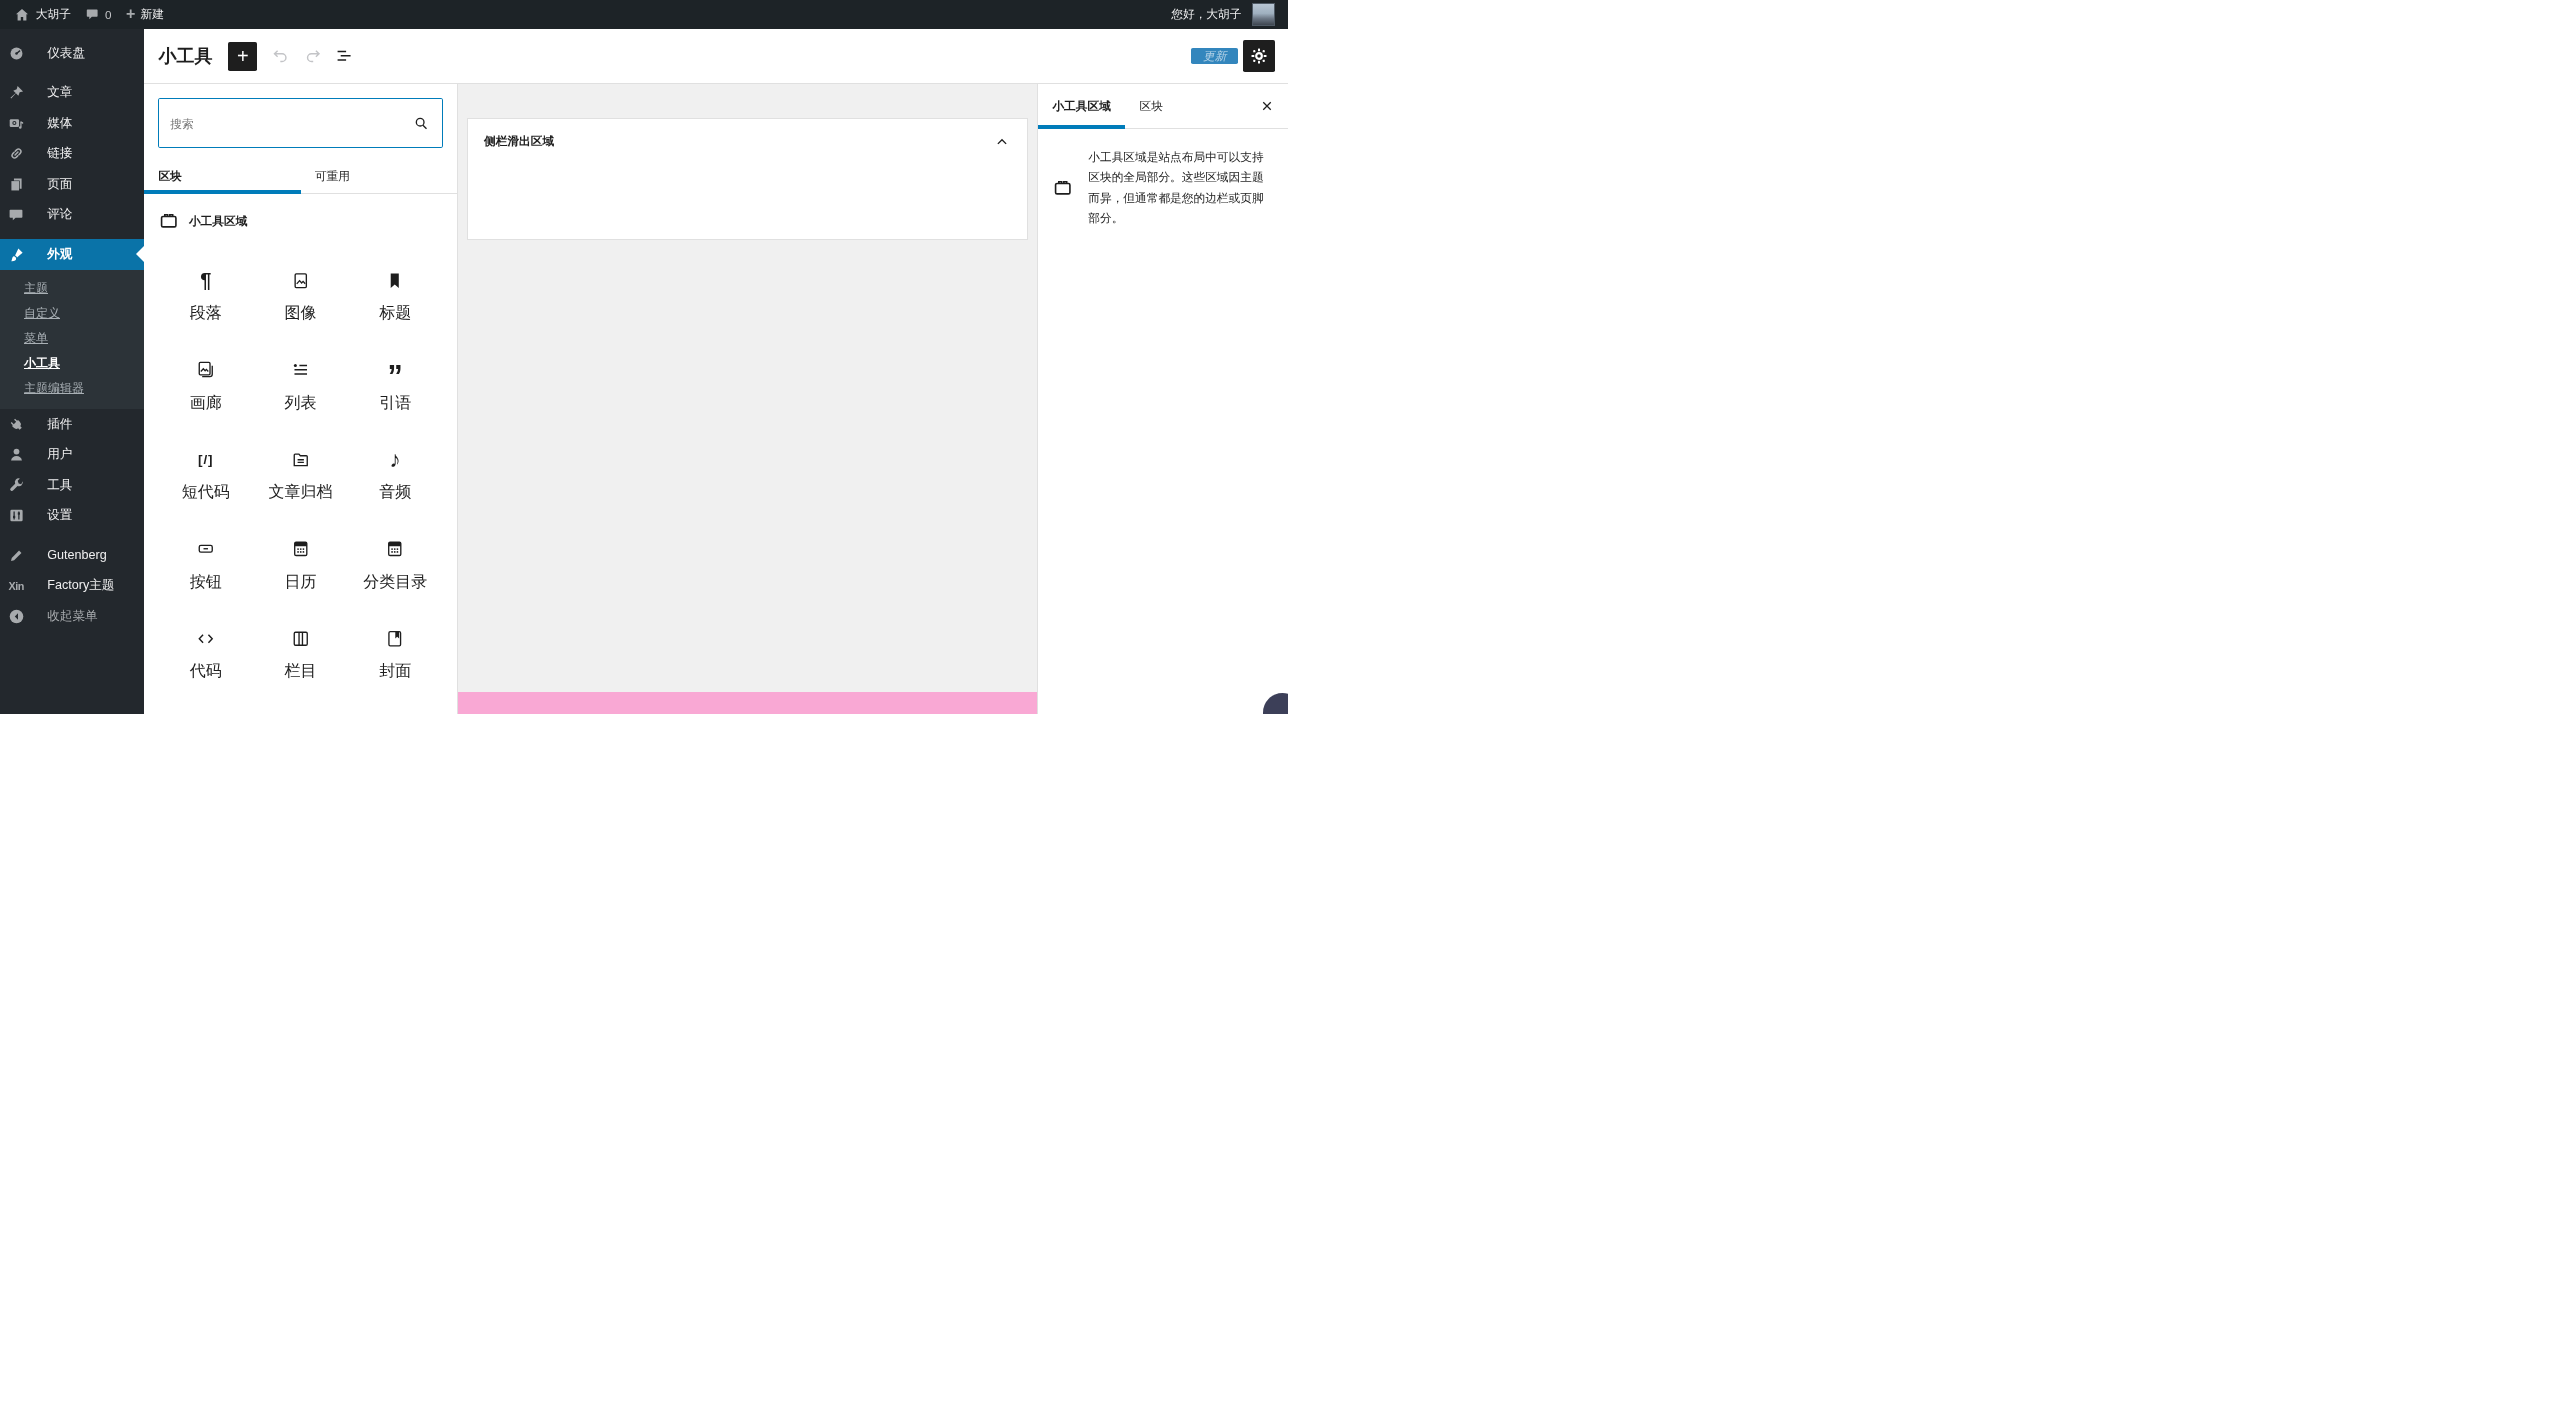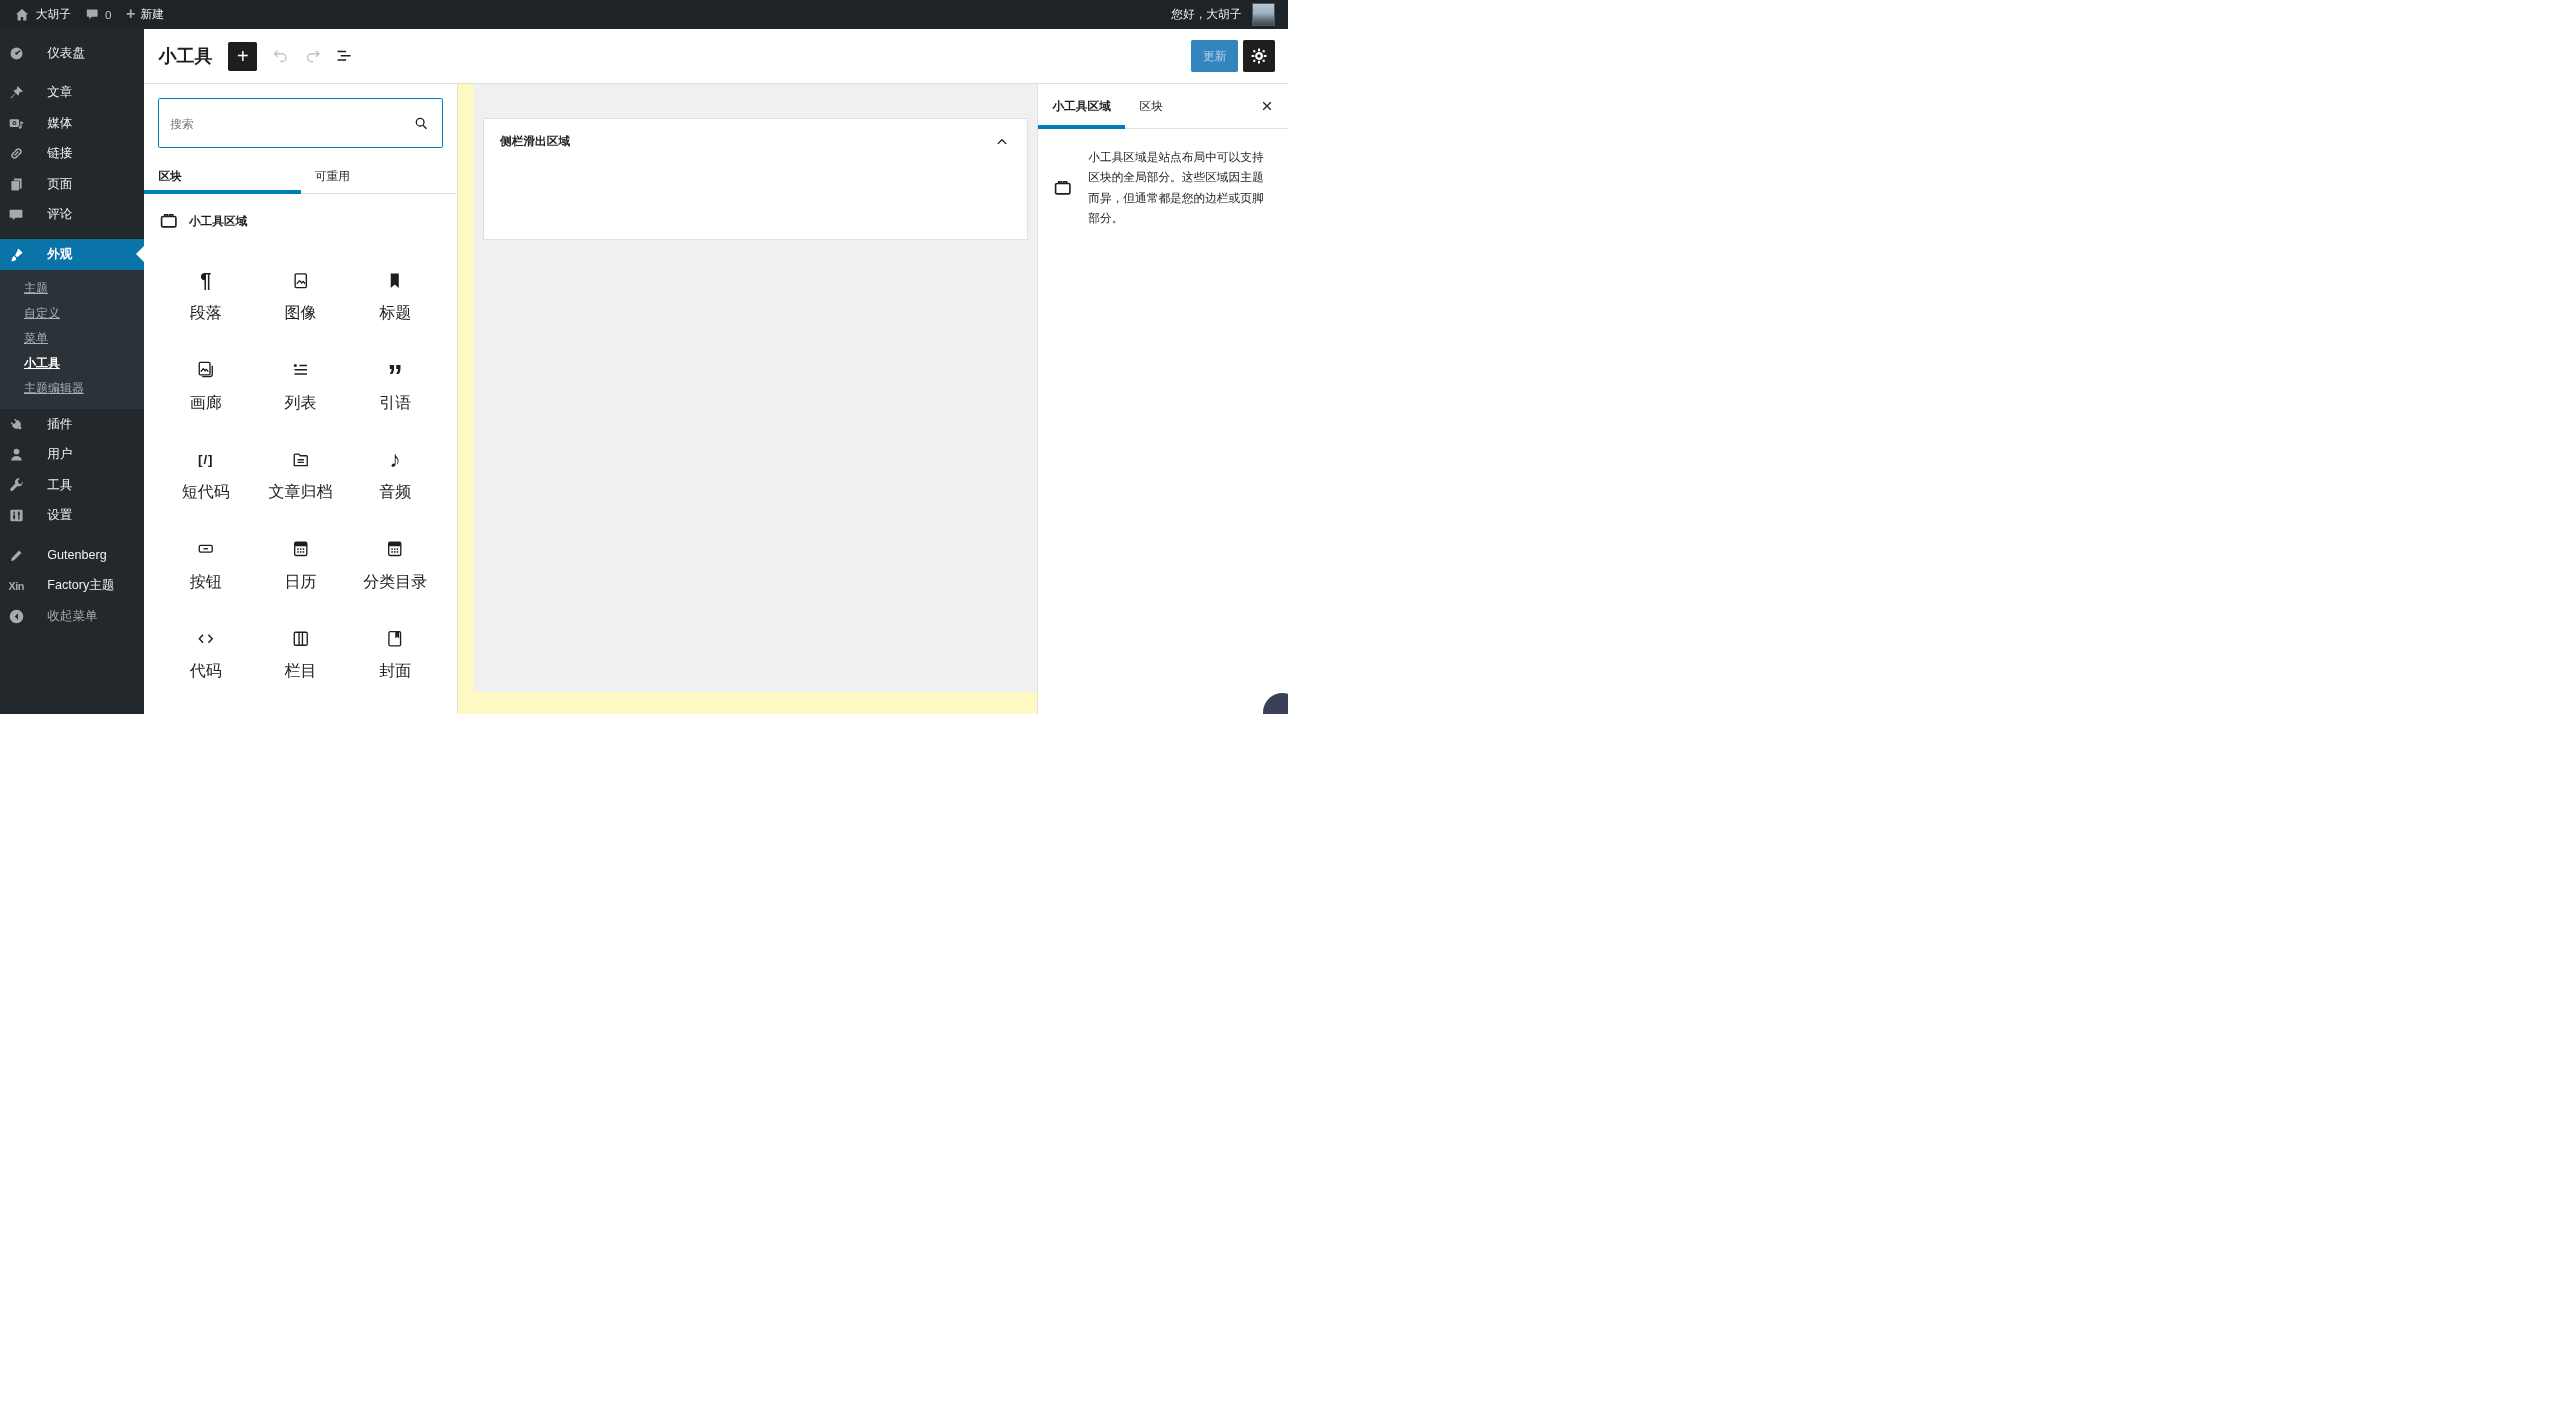--- a/index.html
+++ b/index.html
@@ -30,21 +30,21 @@
   .m-item.dim { color:#a7aaad; }
   .xin-logo { font-weight:bold; font-size:10.8px; color:#a7aaad; letter-spacing:-0.4px; }
 
   
   .editor { flex:1; display:flex; flex-direction:column; min-width:0; }
   .ed-header { height:55px; background:#fff; border-bottom:0.9px solid #e0e0e0; display:flex; align-items:center; padding:0 12.6px 0 14.4px; flex:0 0 55px; }
   .ed-title { font-size:18px; font-weight:bold; color:#1e1e1e; margin-right:16px; }
   .tool-btn { width:32px; height:32px; display:flex; align-items:center; justify-content:center; background:transparent; border:none; cursor:pointer; }
   .inserter-toggle { width:29px; height:29px; border-radius:1.8px; background:#1e1e1e; color:#fff; font-size:20px; font-weight:400; display:flex; align-items:center; justify-content:center; border:none; cursor:pointer; margin-right:7.2px; }
   .ed-right { margin-left:auto; display:flex; align-items:center; gap:5.4px; }
-  .update-btn { height:32px; padding:0 11.7px; background:#3386bd; border:none; border-radius:1.8px; color:rgba(255,255,255,.62); font-size:11.7px; cursor:default; }
+  .update-btn { height:16px; padding:0 11.7px; background:#3386bd; border:none; border-radius:1.8px; color:rgba(255,255,255,.62); font-size:11.7px; cursor:default;font-style:italic; }
   .gear-btn { width:32px; height:32px; background:#1e1e1e; border:none; border-radius:1.8px; display:flex; align-items:center; justify-content:center; cursor:pointer; }
 
   .ed-body { flex:1; display:flex; min-height:0; }
 
   
   .inserter { width:314px; flex:0 0 314px; background:#fff; border-right:0.9px solid #e0e0e0; overflow:hidden; display:flex; flex-direction:column; }
   .search-wrap { padding:14.4px 14.4px 11.7px; }
   .search-box { height:50px; border:1.3px solid #007cba; border-radius:1.8px; display:flex; align-items:center; padding:0 10.8px; }
   .search-box input { flex:1; border:none; outline:none; font-size:11.7px; font-family:inherit; color:#1e1e1e; background:transparent; }
   .search-box input::placeholder { color:#757575; }
@@ -56,21 +56,21 @@
   .bs-head { display:flex; align-items:center; gap:9px; height:29px; }
   .bs-title { font-size:11.7px; font-weight:bold; }
   .bgrid { margin-top:34px; display:grid; grid-template-columns:repeat(3,1fr); row-gap:38px; justify-items:center; }
   .blk { width:100%; display:flex; flex-direction:column; align-items:center; cursor:pointer; }
   .bicon { height:21.5px; display:flex; align-items:center; justify-content:center; color:#1e1e1e; }
   .bicon .glyph { font-size:20px; font-weight:bold; line-height:21.5px; }
   .bicon .glyph.sm { font-size:13.5px; letter-spacing:0.9px; }
   .blabel { margin-top:14px; font-size:16px; color:#1e1e1e; line-height:16px; }
 
   
-  .canvas-col { flex:1; background:#fef9c3; min-width:0;padding-left:16px; }
+  .canvas-col { flex:1; background:#f9a8d4; min-width:0; }
   .canvas { height:608px; background:#f0f0f0; padding:34px 9px 0; }
   .panel { background:#fff; border:0.9px solid #e0e0e0; margin-bottom:27px; }
   .panel-head { display:flex; align-items:center; justify-content:space-between; padding:0 16px; height:45px; cursor:pointer; }
   .panel-title { font-size:11.7px; font-weight:bold; color:#1e1e1e; }
   .panel.expanded { height:122px; }
   .panel.collapsed { height:46px; }
   .panel.collapsed .panel-head { height:44px; }
 
   
   .settings { width:251px; flex:0 0 251px; background:#fff; border-left:0.9px solid #e0e0e0; }

